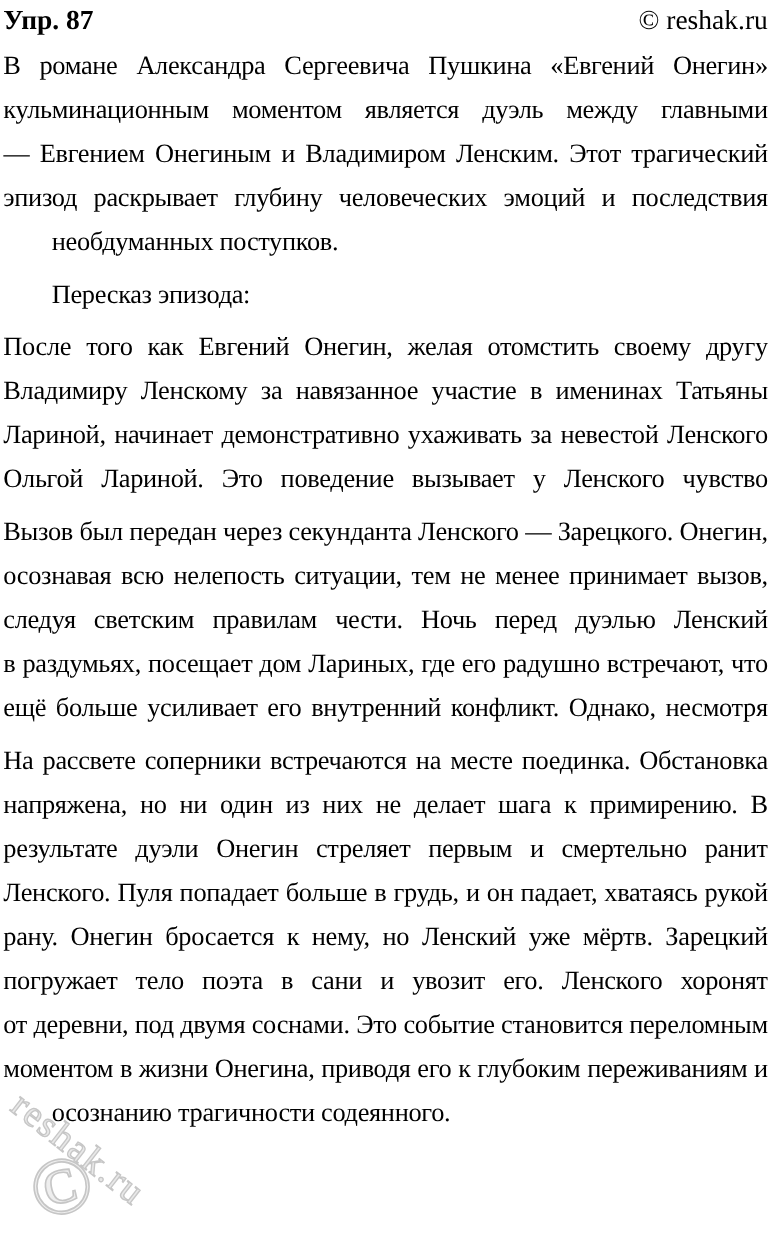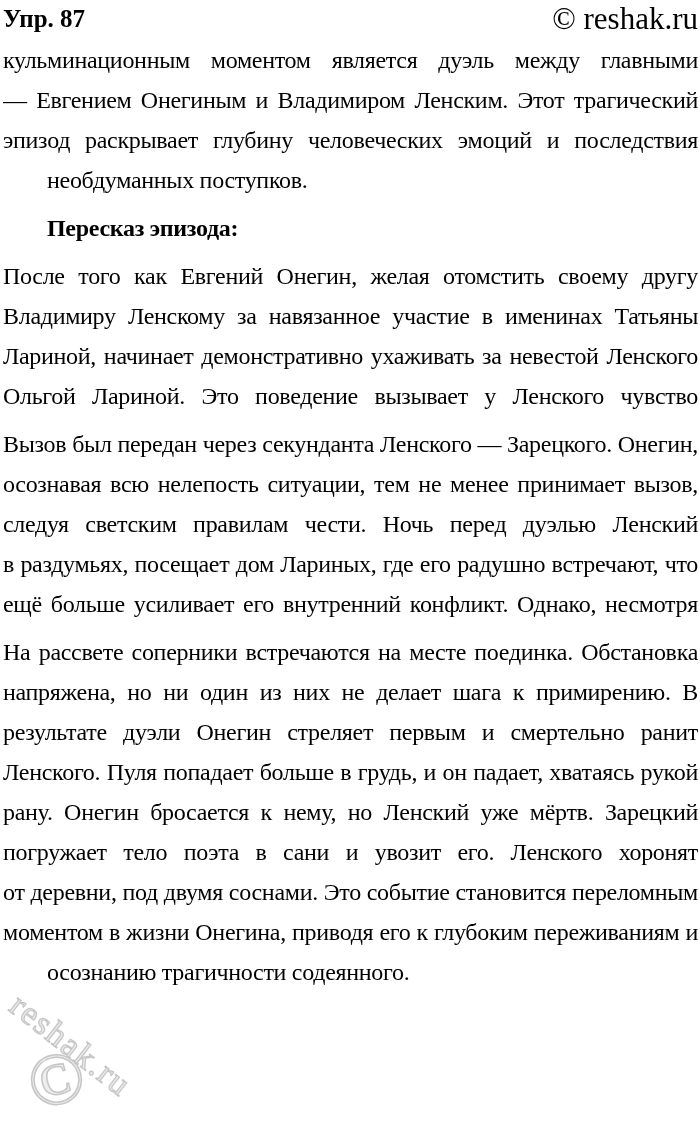--- a/index.html
+++ b/index.html
@@ -18,32 +18,32 @@
   }
   .content { position: relative; z-index: 1; }
   .header-row {
     display: flex;
     justify-content: space-between;
     align-items: flex-start;
     height: 38px;
     line-height: 34px;
   }
   .exercise-label { font-weight: bold; font-size: 25px; }
-  .copyright { font-size: 31px; }
+  .copyright { font-size: 25px; }
   .block { margin-bottom: 8px; }
   .line {
     line-height: 40px;
     height: 40px;
     overflow: hidden;
     letter-spacing: -0.3px;
     text-align: justify;
     text-align-last: justify;
   }
   .line.last { text-align: left; text-align-last: left; margin-left: 44px; }
-  .block.heading .line { font-weight: bold; text-align: center; text-align-last: left; }
+  .block.heading .line { font-weight: normal; text-align: center; text-align-last: left; }
   
   .watermark {
     position: absolute;
     left: 0; top: 0;
     width: 700px; height: 1143px;
     z-index: 0;
     pointer-events: none;
   }
   .wm-text {
     position: absolute;
@@ -75,20 +75,21 @@
     <span class="wm-copy" style="-webkit-text-stroke: 1.5px rgb(198, 198, 198);">©</span>
   </div>
 
   <div class="content">
     <div class="header-row">
       <span class="exercise-label">Упр. 87</span>
       <span class="copyright">© reshak.ru</span>
     </div>
     <div class="doc" id="doc-body">
         <div class="block paragraph">
+          <div class="line">В романе Александра Сергеевича Пушкина «Евгений Онегин»</div>
           <div class="line">кульминационным моментом является дуэль между главными героями</div>
           <div class="line">— Евгением Онегиным и Владимиром Ленским. Этот трагический</div>
           <div class="line">эпизод раскрывает глубину человеческих эмоций и последствия</div>
           <div class="line last">необдуманных поступков.</div>
         </div>
         <div class="block heading">
           <div class="line last">Пересказ эпизода:</div>
         </div>
         <div class="block paragraph">
           <div class="line">После того как Евгений Онегин, желая отомстить своему другу</div>

